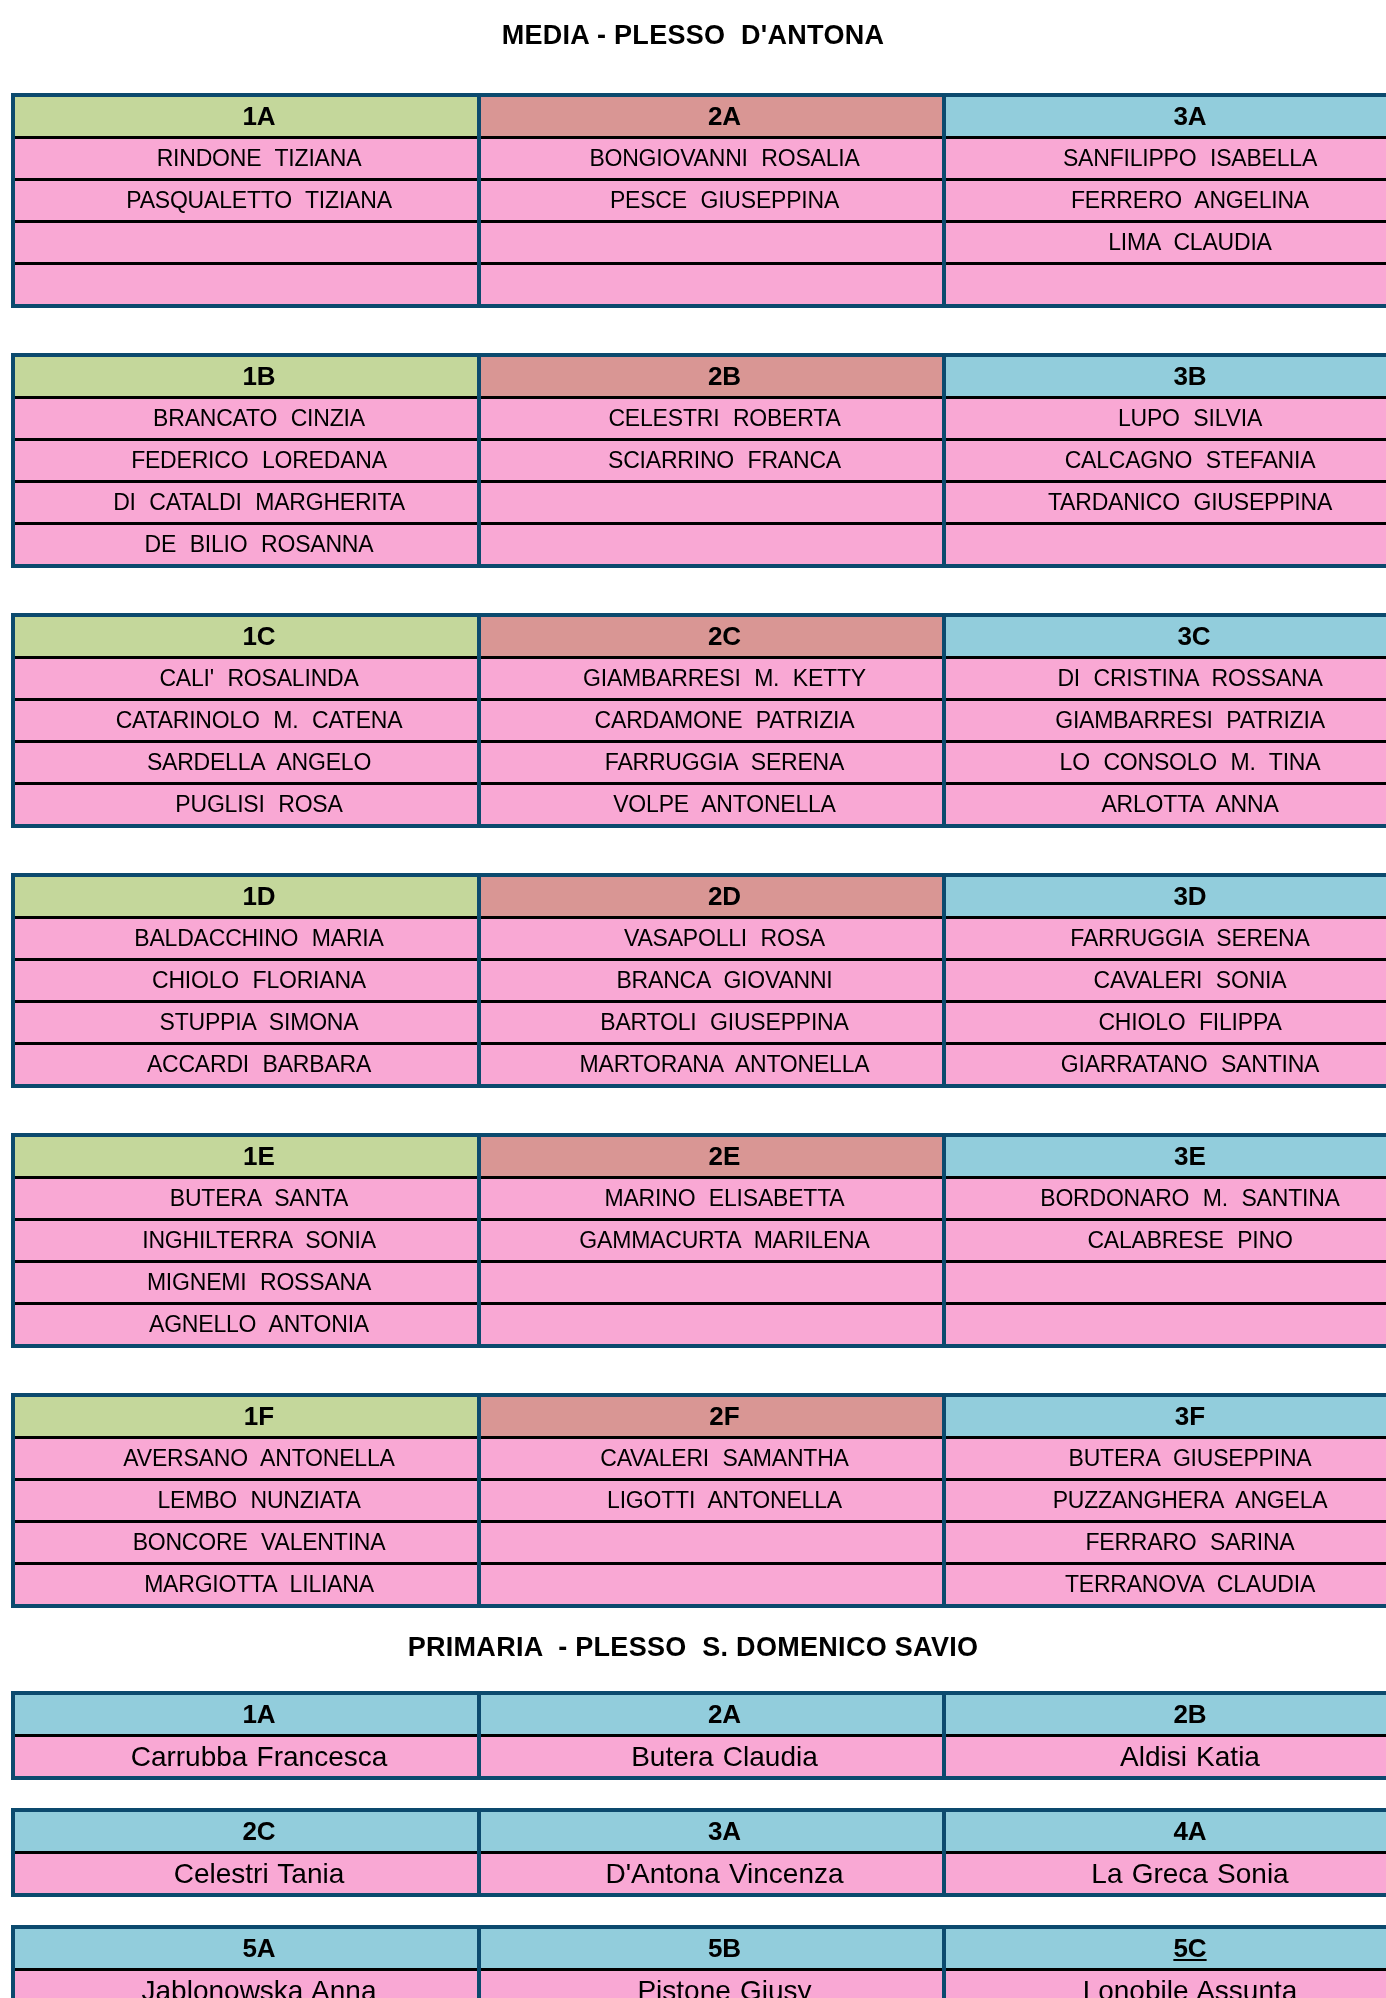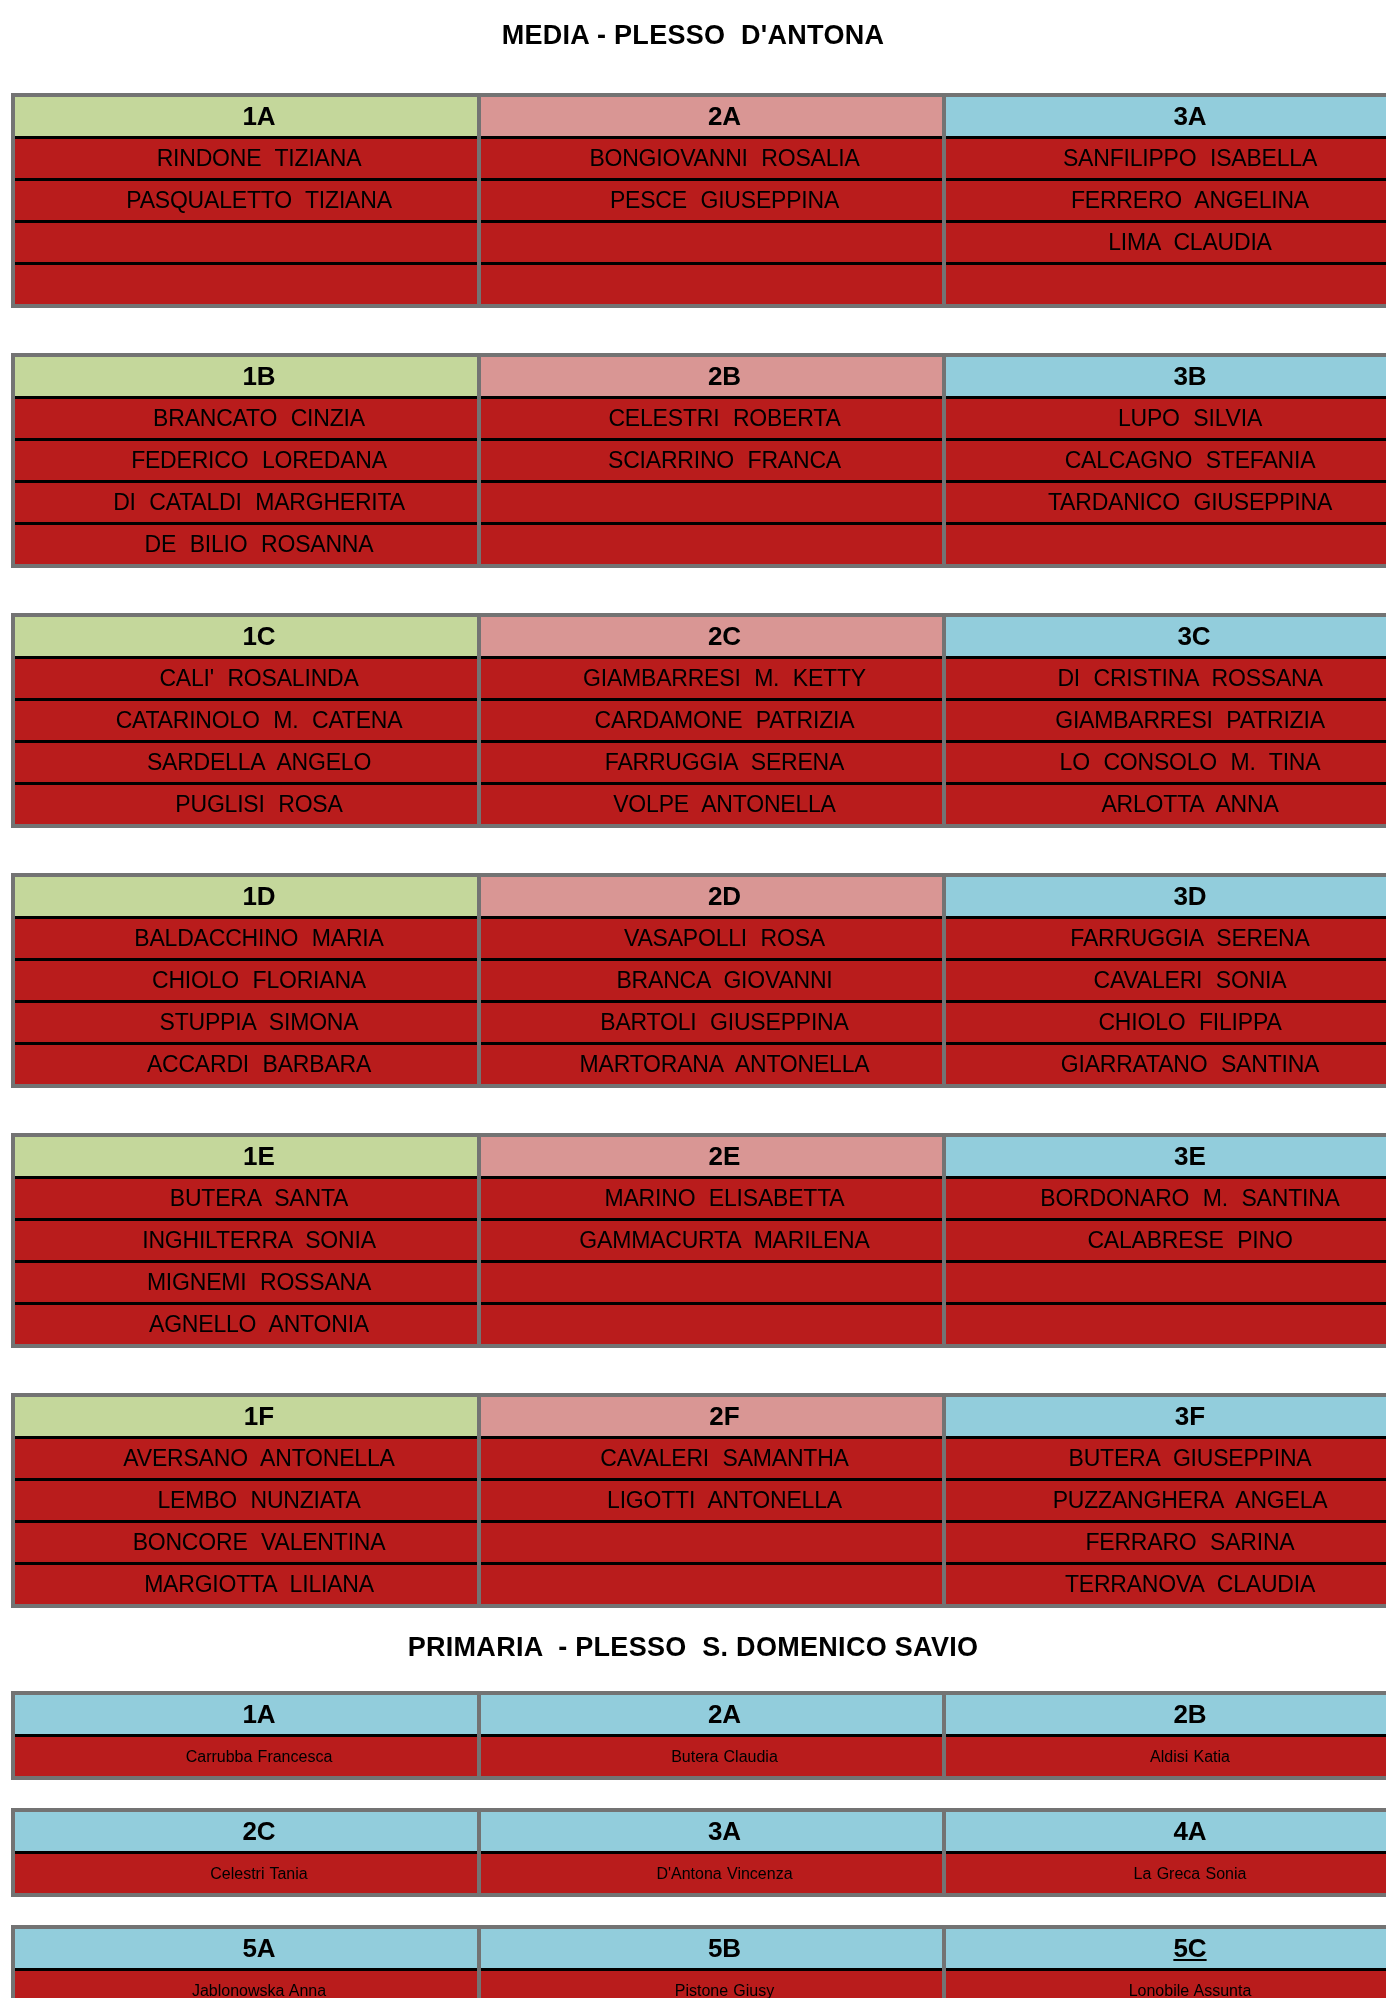--- a/index.html
+++ b/index.html
@@ -23,44 +23,44 @@
   .tables-grid {
     display: grid;
     grid-template-columns: repeat(3, 433px);
     justify-content: space-between;
     padding: 0 11px;
   }
   .media-grid    { margin-top: 42px; row-gap: 45px; }
   .primaria-grid { margin-top: 28px; row-gap: 28px; }
   .cls-table {
     width: 496px;
-    border: 4px solid #737373;
+    border: 4px solid #0c4a6e;
     box-sizing: border-box;
-    background: #b91c1c;
+    background: #f9a8d4;
   }
   .cell {
     height: 39px;
     line-height: 39px;
     text-align: center;
     border-top: 3px solid #000;
     overflow: hidden;
     white-space: nowrap;
   }
   .cell:first-child { border-top: none; }
   .header-cell {
     font-weight: 700;
     font-size: 26px;
   }
   .name-cell { font-size: 23px; }
   .media-grid .name-cell {
     word-spacing: 0.32em;
     letter-spacing: -0.2px;
   }
   .primaria-grid .name-cell {
-    font-size: 16px;
+    font-size: 28px;
     word-spacing: 0.05em;
   }
 </style>
 </head>
 <body>
 
 <div class="doc">
 
   <div id="media-title" class="section-title">MEDIA - PLESSO  D'ANTONA</div>
 

